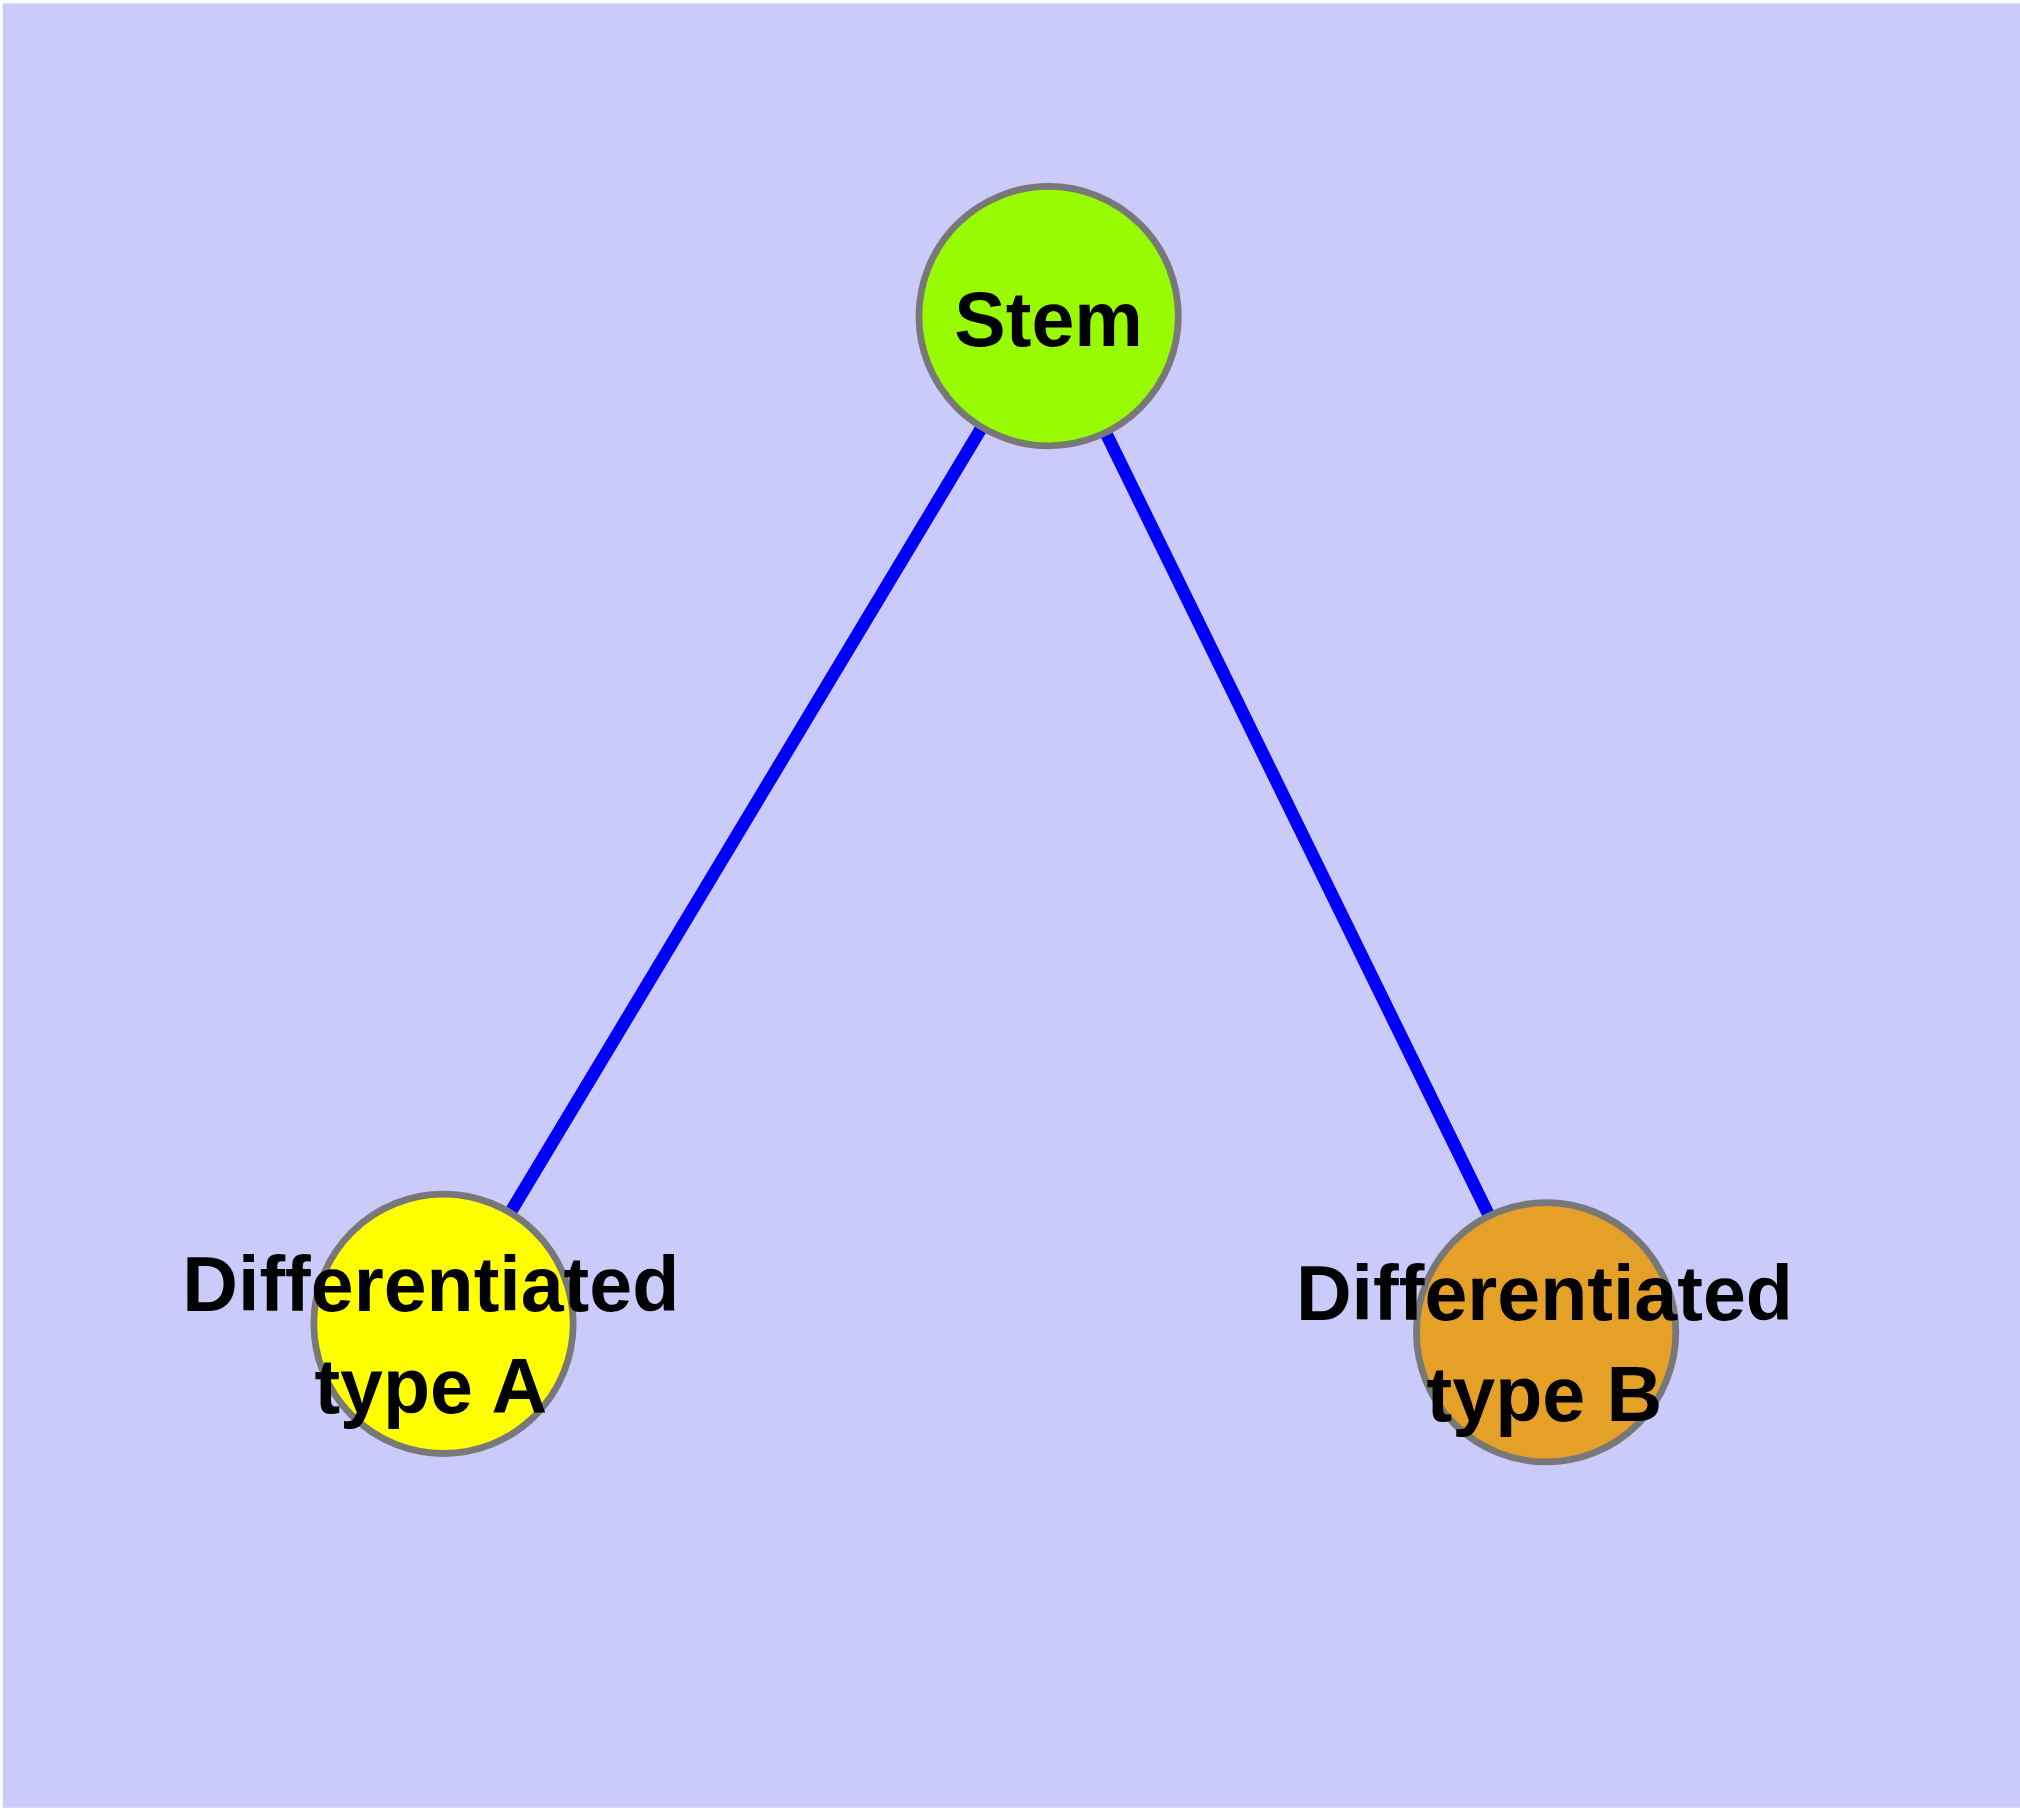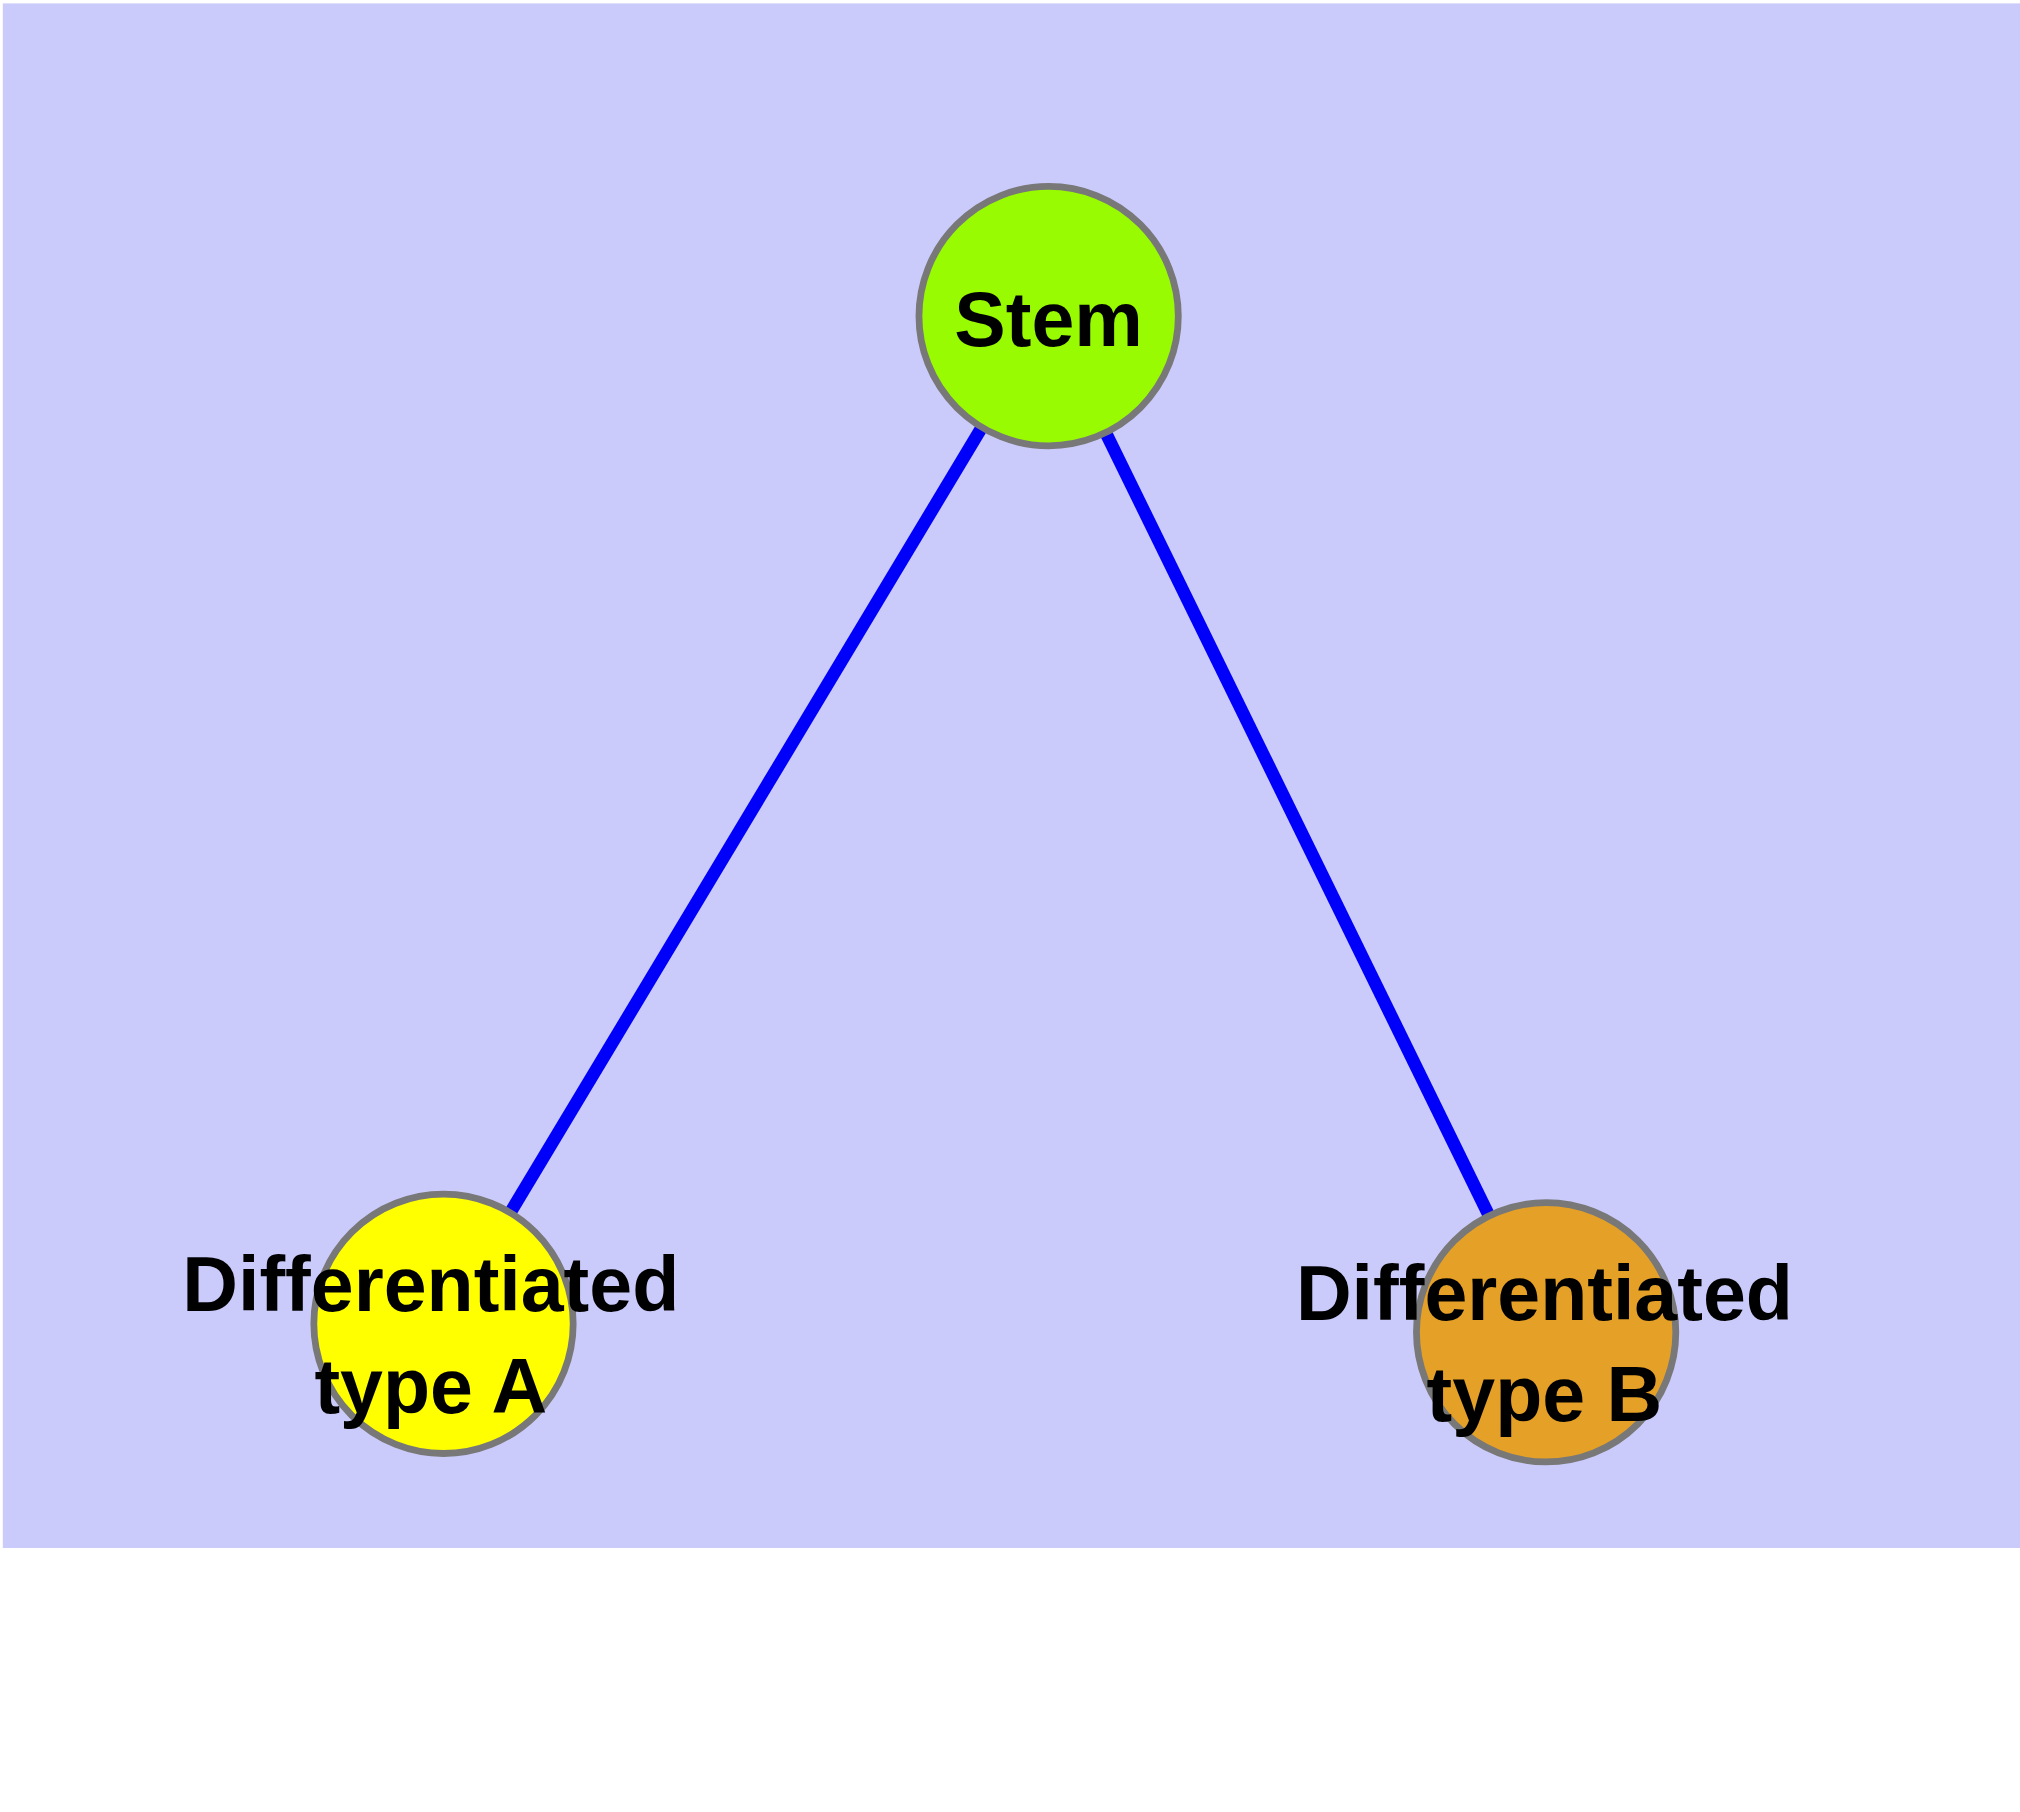--- a/index.html
+++ b/index.html
@@ -2,21 +2,21 @@
 <html style="font-size:13.6px"><head>
 <meta charset="utf-8">
 <style>
   html, body {
     margin: 0;
     padding: 0;
     background: #ffffff;
   }
   .stage {
     width: 2021px;
-    height: 1548px;
+    height: 1812px;
     position: relative;
     overflow: hidden;
   }
   svg.diagram {
     display: block;
     width: 2021px;
     height: 1812px;
   }
   .node-circle {
     stroke-width: 8px;

